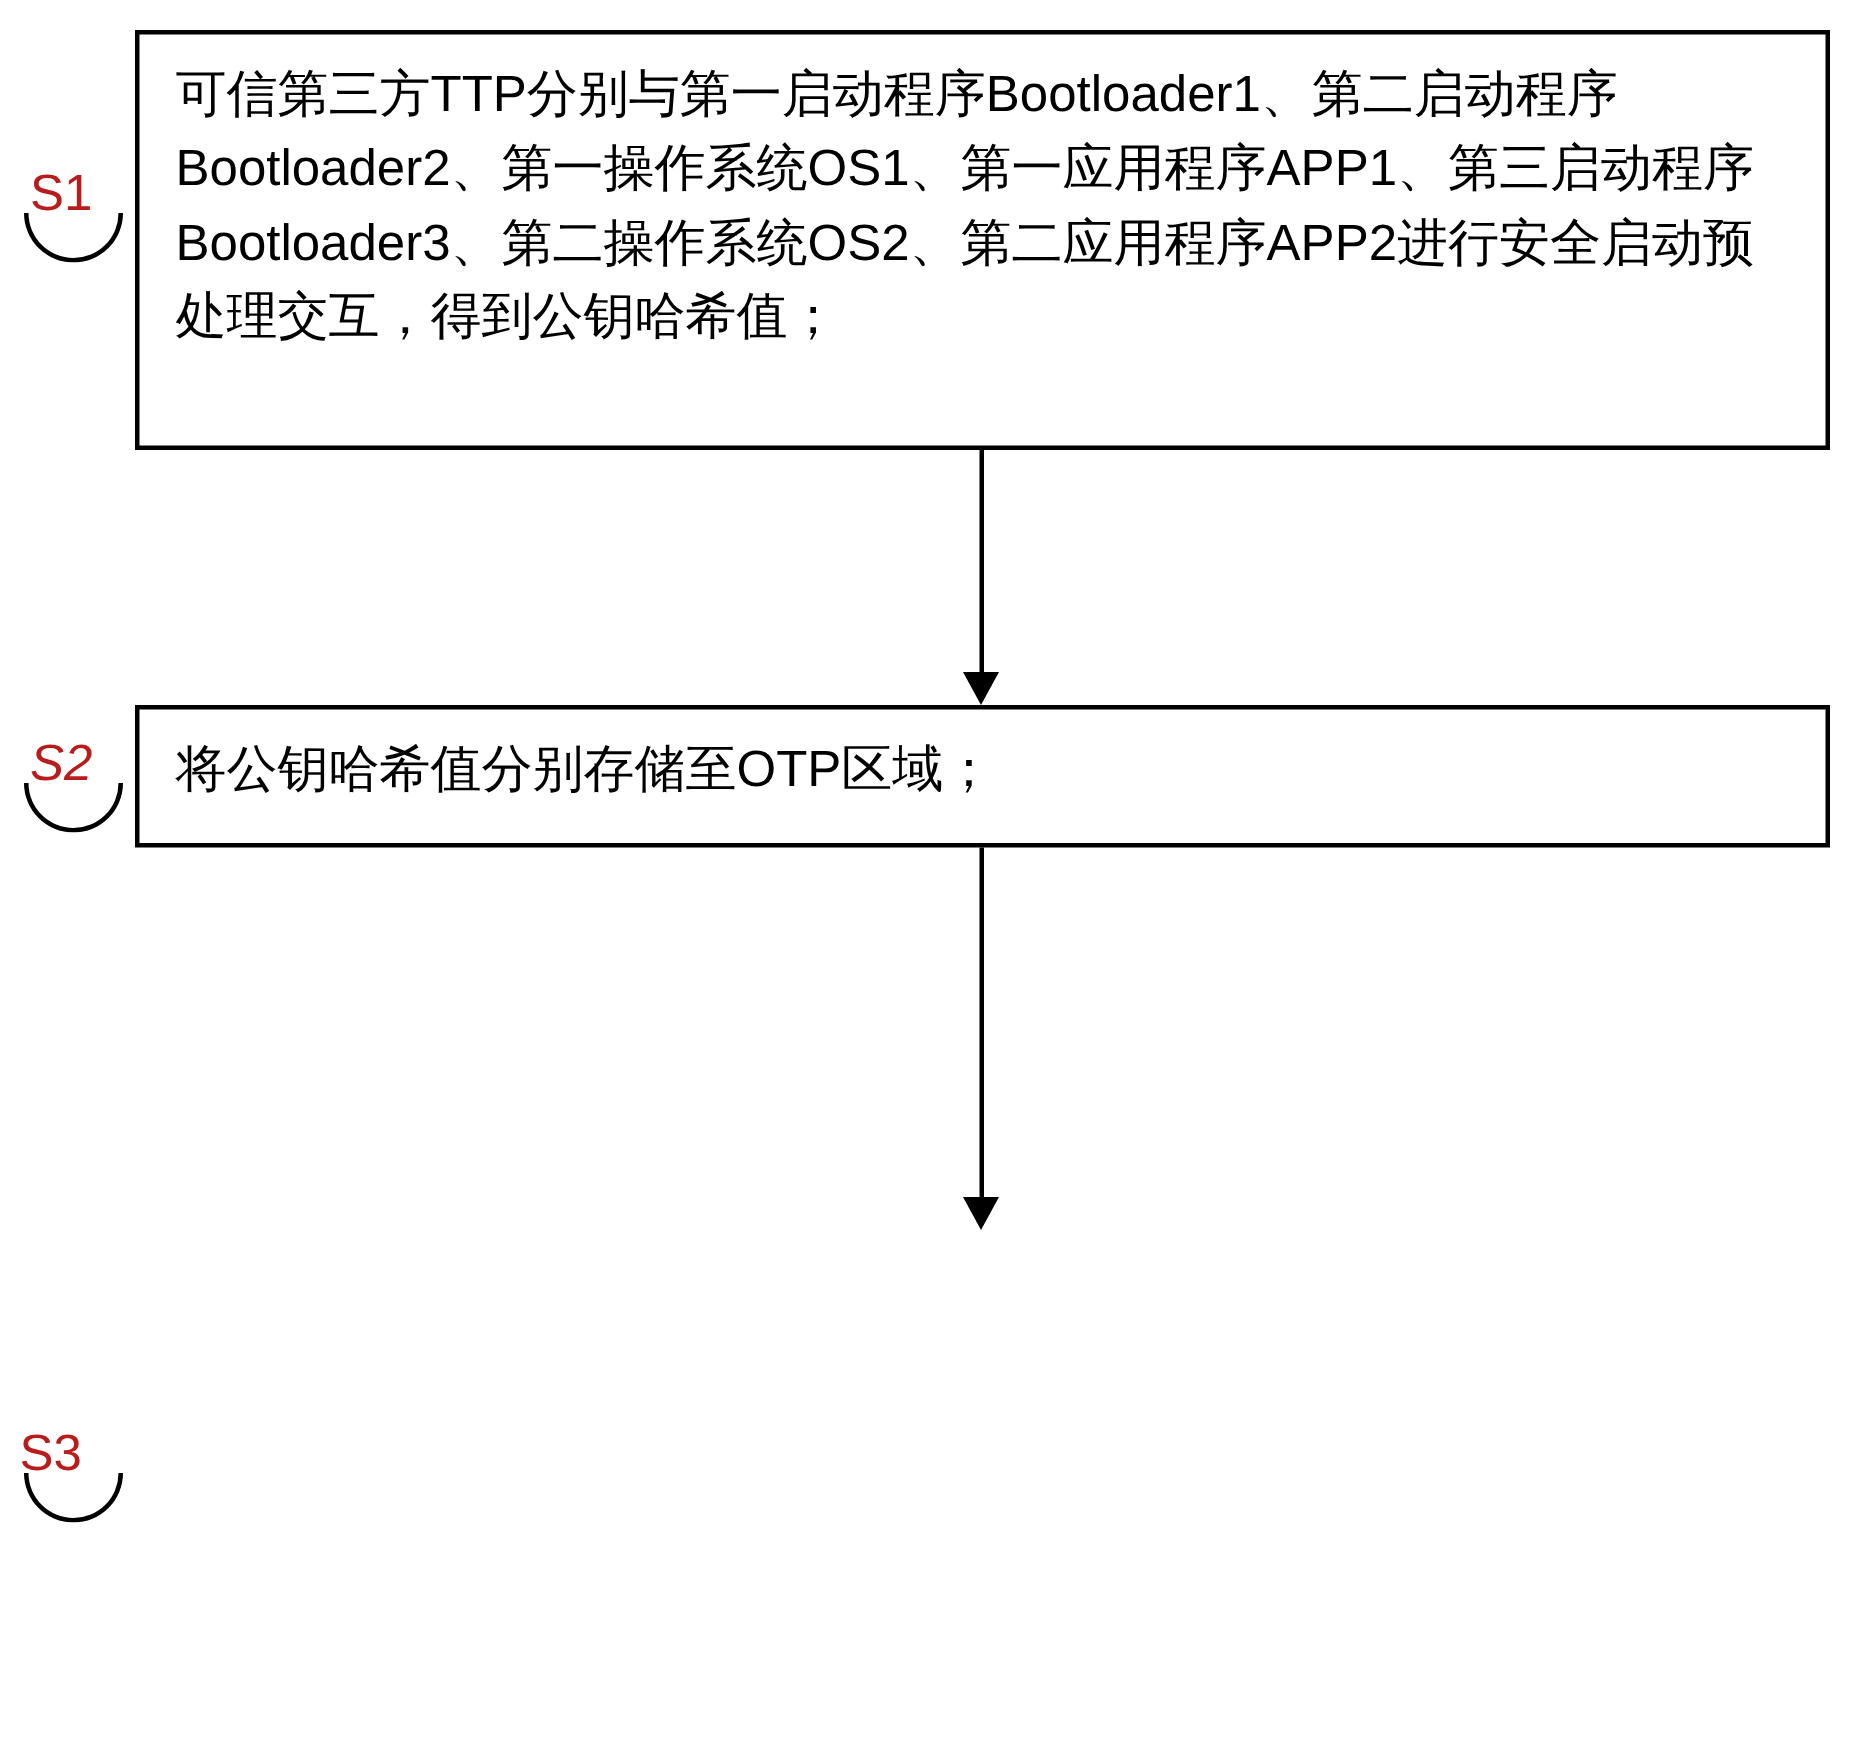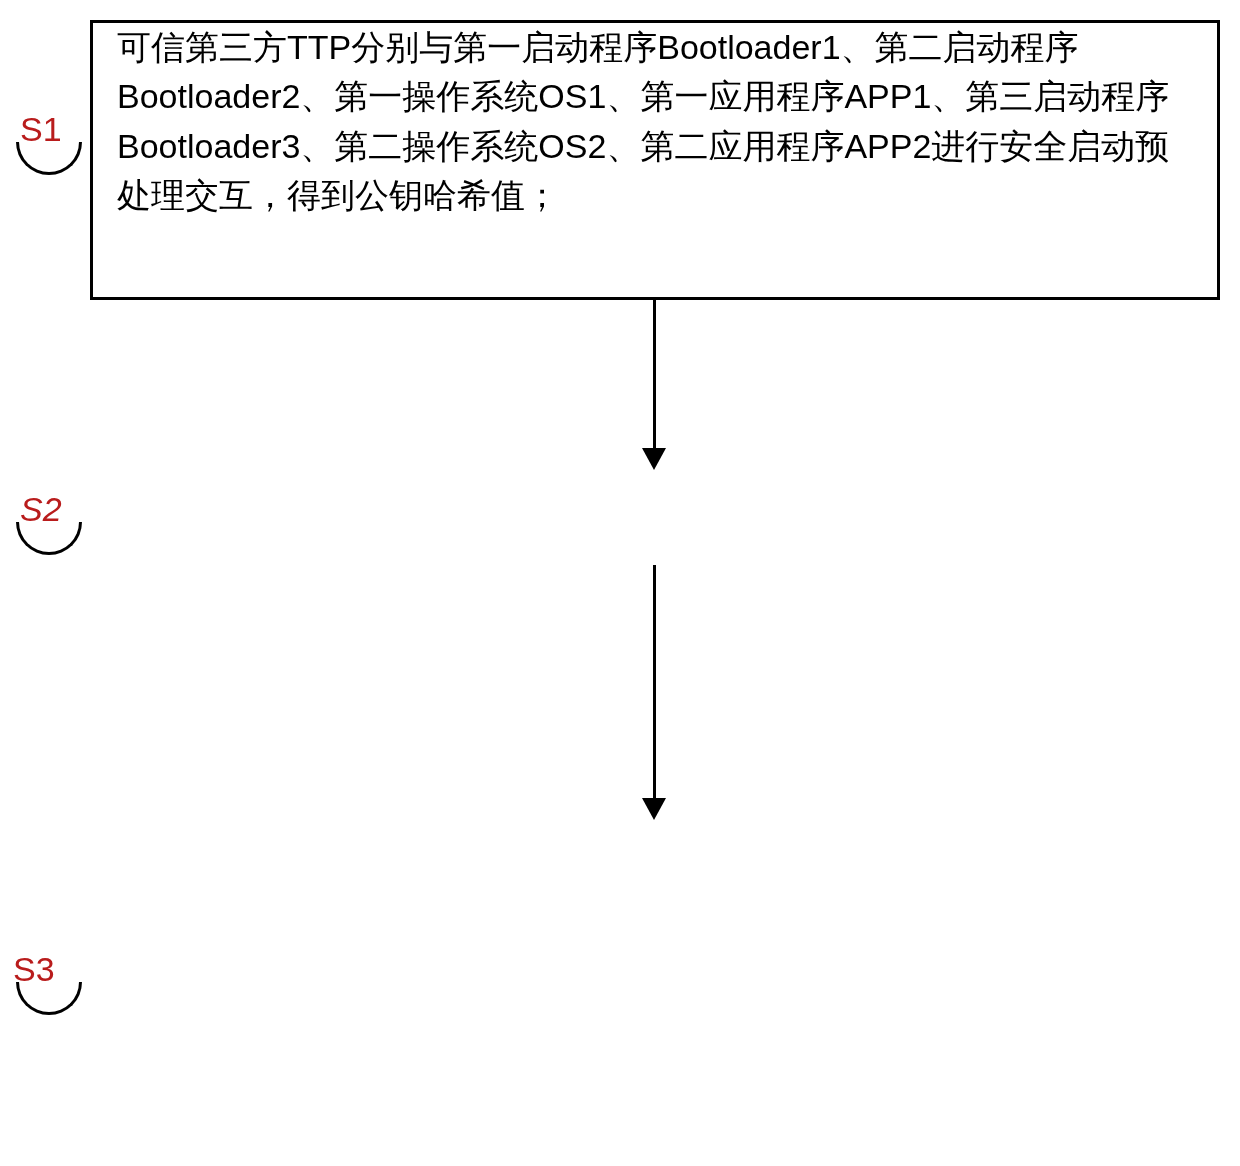--- a/index.html
+++ b/index.html
@@ -28,21 +28,21 @@
     width: 60px;
     height: 30px;
   }
   .box {
     position: absolute;
     border: 3px solid #000;
     background: #ffffff;
     font-size: 34px;
     line-height: 1.45;
     color: #000;
-    padding: 0 20px 16px 24px;
+    padding: 16px 20px 16px 24px;
     box-sizing: border-box;
     text-align: left;
   }
   .arrow-line {
     position: absolute;
     width: 3px;
     background: #000;
   }
   .arrow-head {
     position: absolute;
@@ -62,20 +62,23 @@
   <div class="arc" style="left:16px; top:142px;"></div>
   <div class="box" style="left:90px; top:20px; width:1130px; height:280px;">
     <span>可信第三方TTP分别与第一启动程序Bootloader1、第二启动程序Bootloader2、第一操作系统OS1、第一应用程序APP1、第三启动程序Bootloader3、第二操作系统OS2、第二应用程序APP2进行安全启动预处理交互，得到公钥哈希值；</span>
   </div>
 
   <div class="arrow-line" style="left:653px; top:300px; height:150px;"></div>
   <div class="arrow-head" style="left:642px; top:448px;"></div>
 
   <div class="step-label" style="left:20px; top:490px;font-style:italic;">S2</div>
   <div class="arc" style="left:16px; top:522px;"></div>
+  <div class="box" style="left:90px; top:470px; width:1130px; height:95px;">
+    <span>将公钥哈希值分别存储至OTP区域；</span>
+  </div>
 
   <div class="arrow-line" style="left:653px; top:565px; height:235px;"></div>
   <div class="arrow-head" style="left:642px; top:798px;"></div>
 
   <div class="step-label" style="left:13px; top:950px;">S3</div>
   <div class="arc" style="left:16px; top:982px;"></div>
 
 </div>
 
 </body></html>

